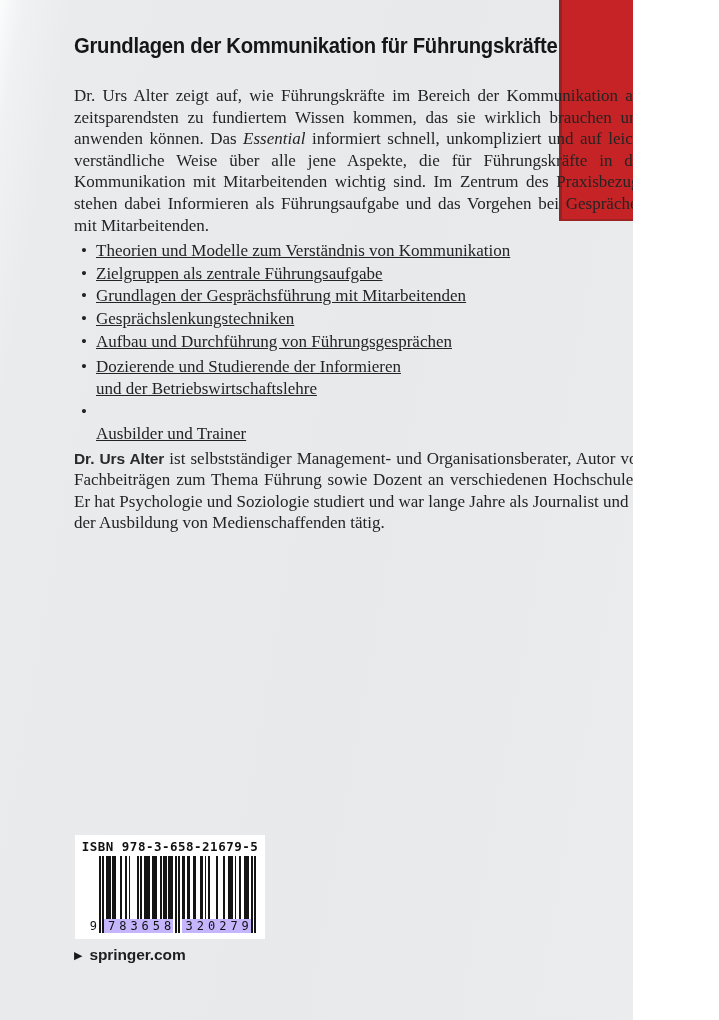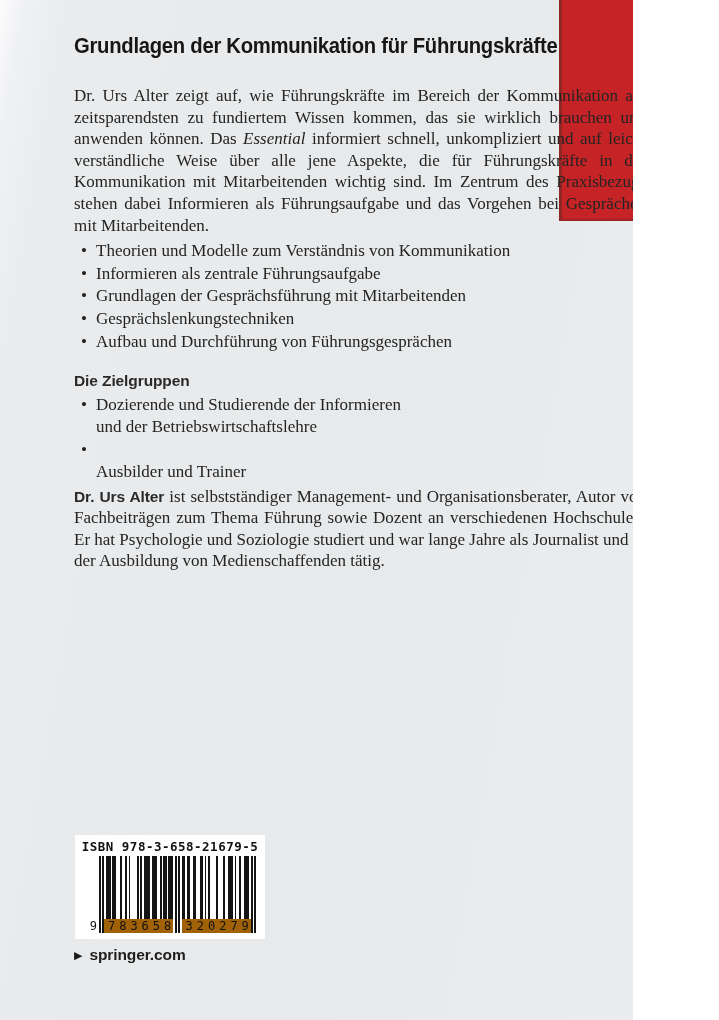--- a/index.html
+++ b/index.html
@@ -55,21 +55,21 @@
   ul { list-style: none; margin: 4px 0 0 0; padding: 0; }
   li { display: flex; margin: 0 0 1px 0; }
   li .dot {
     flex: 0 0 22px;
     padding-left: 7px;
     box-sizing: border-box;
     font-family: "Liberation Serif", serif;
     font-size: 17px;
     line-height: 21.6px;
   }
-  li .li-text { flex: 1; }
+  li .li-text { flex: 1; text-decoration: underline; }
   p.author { margin: 3px 0 0 0; text-align: justify; }
   p.author b { font-family: "Liberation Sans", sans-serif; font-size: 15.5px; letter-spacing: -0.1px; color: #2a2a2a; }
   .isbn-box {
     position: absolute;
     left: 75px; top: 835px;
     width: 190px; height: 104px;
     background: #ffffff;
     box-sizing: border-box;
   }
   .isbn-label {
@@ -91,21 +91,21 @@
   .bc-digit-left, .bc-group {
     position: absolute;
     bottom: 0; height: 14px;
     font-family: "DejaVu Sans Mono", monospace;
     font-size: 12px;
     line-height: 14px;
     color: #111111;
     z-index: 2;
   }
   .bc-digit-left { left: -14px; width: 12px; text-align: right; }
-  .bc-group { background: #a16207; text-align: center; letter-spacing: 4px; text-indent: 4px; }
+  .bc-group { background: #c4b5fd; text-align: center; letter-spacing: 4px; text-indent: 4px; }
   .g1 { left: 4.95px;  width: 69.3px; }
   .g2 { left: 82.5px; width: 69.3px; }
   .footer {
     position: absolute;
     left: 74px; top: 946px;
     display: flex;
     align-items: center;
     gap: 7px;
   }
   .arrow { font-size: 11px; color: #1a1a1a; line-height: 18px; }
@@ -124,37 +124,36 @@
 
     <p class="intro serif"><span>Dr. Urs Alter zeigt auf, wie Führungskräfte im Bereich der Kommunikation am zeitsparendsten zu fundiertem Wissen kommen, das sie wirklich brauchen und anwenden können. Das </span><i>Essential</i><span> informiert schnell, unkompliziert und auf leicht verständliche Weise über alle jene Aspekte, die für Führungskräfte in der Kommunikation mit Mitarbeitenden wichtig sind. Im Zentrum des Praxisbezugs stehen dabei Informieren als Führungsaufgabe und das Vorgehen bei Gesprächen mit Mitarbeitenden.</span></p>
 
     <ul class="serif">
       <li>
         <span class="dot">•</span>
         <span class="li-text">Theorien und Modelle zum Verständnis von Kommunikation</span>
       </li>
       <li>
         <span class="dot">•</span>
-        <span class="li-text">Informieren als zentrale Führungsaufgabe</span>
+        <span class="li-text">Zielgruppen als zentrale Führungsaufgabe</span>
       </li>
       <li>
         <span class="dot">•</span>
         <span class="li-text">Grundlagen der Gesprächsführung mit Mitarbeitenden</span>
       </li>
       <li>
         <span class="dot">•</span>
         <span class="li-text">Gesprächslenkungstechniken</span>
       </li>
       <li>
         <span class="dot">•</span>
         <span class="li-text">Aufbau und Durchführung von Führungsgesprächen</span>
       </li>
     </ul>
 
-    <h2 class="h-ziel">Die Zielgruppen</h2>
     <ul class="serif">
       <li style="margin-bottom:2px;">
         <span class="dot">•</span>
         <span class="li-text">
           <span>Dozierende und Studierende der Informieren</span><br>
           <span>und der Betriebswirtschaftslehre</span>
         </span>
       </li>
       <li>
         <span class="dot">•</span>

